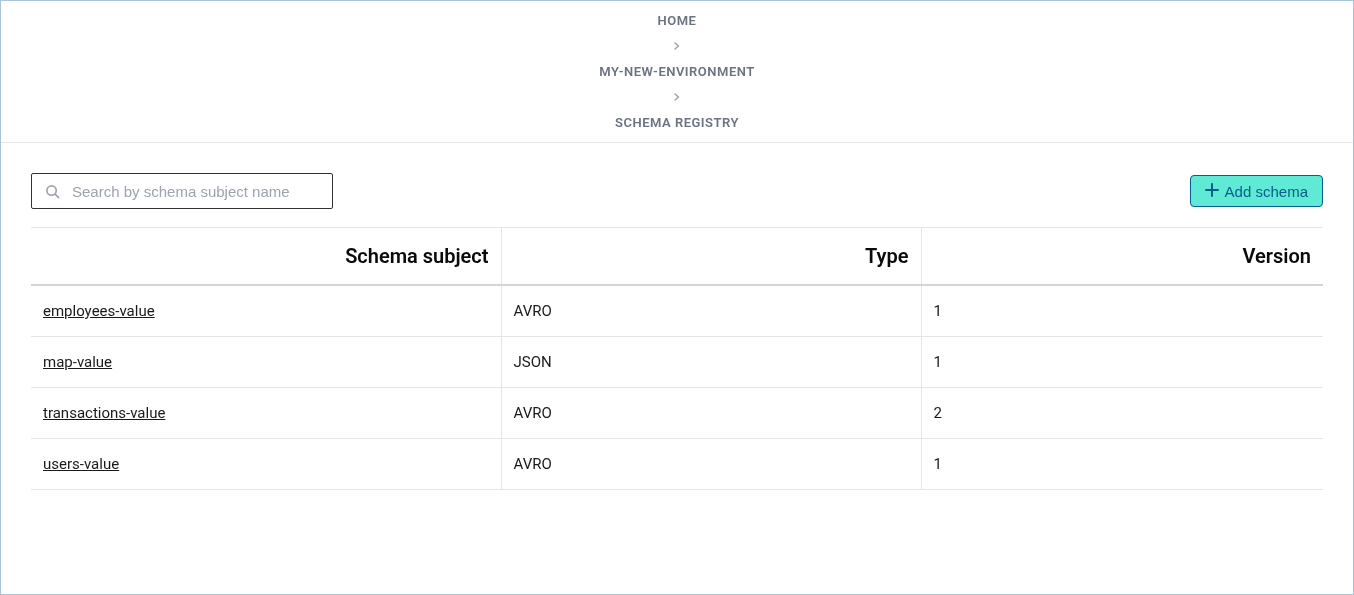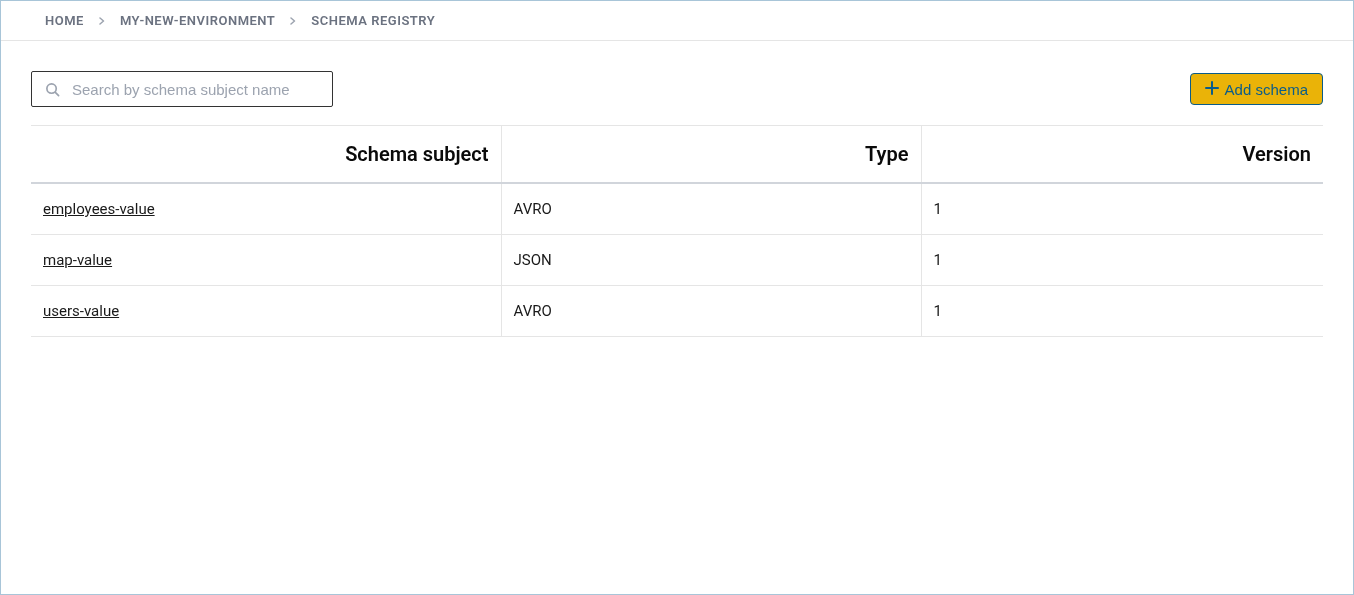--- a/index.html
+++ b/index.html
@@ -14,24 +14,25 @@
     }
     .outer-frame {
       border: 1px solid #a8c5d8;
       width: 1354px;
       height: 595px;
       display: flex;
       flex-direction: column;
     }
     .breadcrumb-bar {
       border-bottom: 1px solid #e5e5e5;
-      padding: 12px 44px;
+      padding: 12px 24px;
       display: flex;
       align-items: center;
       gap: 14px;
+      flex-direction: column;
     }
     .breadcrumb-item {
       font-size: 13px;
       font-weight: 600;
       letter-spacing: 0.5px;
       text-transform: uppercase;
       color: #6b7280;
       cursor: pointer;
     }
     .breadcrumb-chevron {
@@ -99,21 +100,21 @@
       outline: none;
     }
     .search-input::placeholder {
       color: #9ca3af;
     }
     .add-button {
       display: flex;
       align-items: center;
       gap: 6px;
       border: 1px solid #0a5c8a;
-      background: #eab308;
+      background: #5eead4;
       color: #0a5c8a;
       padding: 6px 14px;
       border-radius: 4px;
       font-size: 15px;
       font-weight: 500;
       cursor: pointer;
       height: 32px;
     }
     .add-button svg {
       width: 14px;
@@ -218,20 +219,25 @@
           <td class="col-subject"><a class="subject-link">employees-value</a></td>
           <td class="col-type">AVRO</td>
           <td class="col-version">1</td>
         </tr>
         <tr>
           <td class="col-subject"><a class="subject-link">map-value</a></td>
           <td class="col-type">JSON</td>
           <td class="col-version">1</td>
         </tr>
         <tr>
+          <td class="col-subject"><a class="subject-link">transactions-value</a></td>
+          <td class="col-type">AVRO</td>
+          <td class="col-version">2</td>
+        </tr>
+        <tr>
           <td class="col-subject"><a class="subject-link">users-value</a></td>
           <td class="col-type">AVRO</td>
           <td class="col-version">1</td>
         </tr>
       </tbody>
     </table>
 
   </div>
 </div>
 

